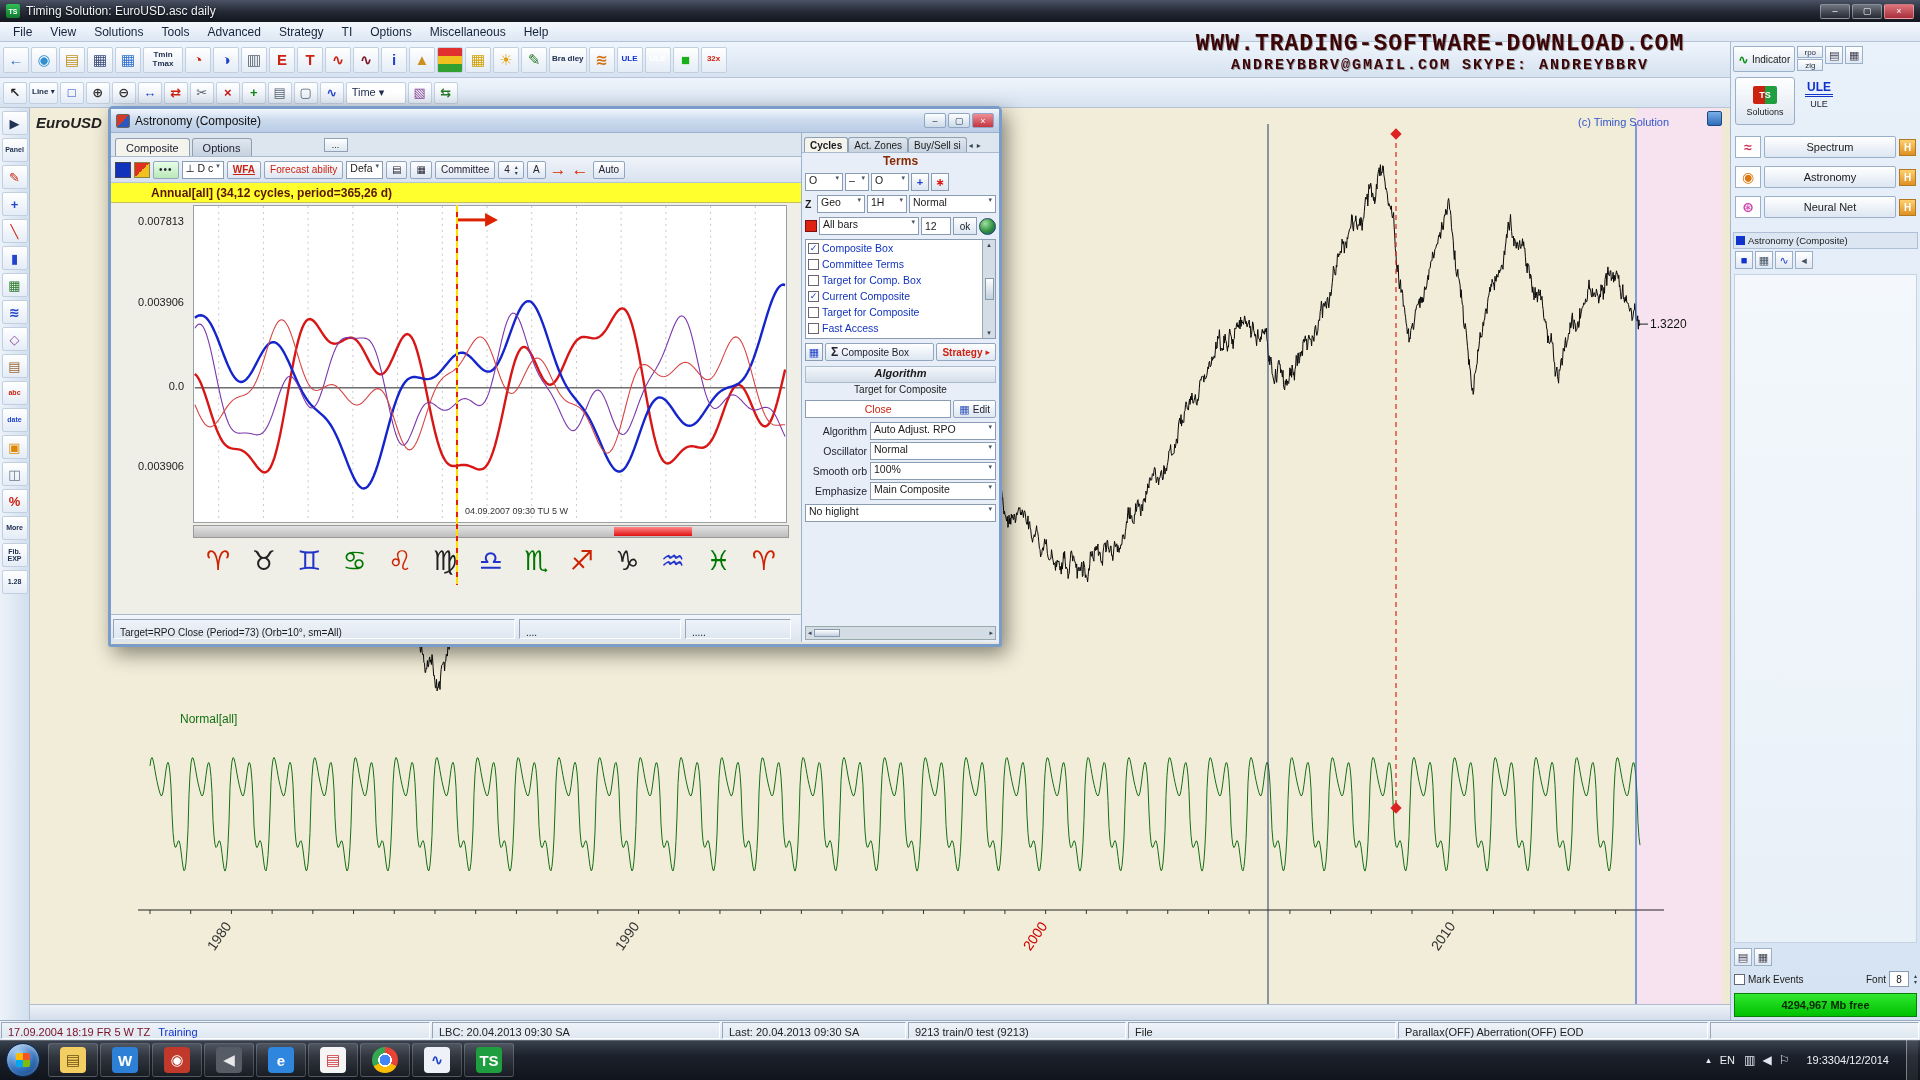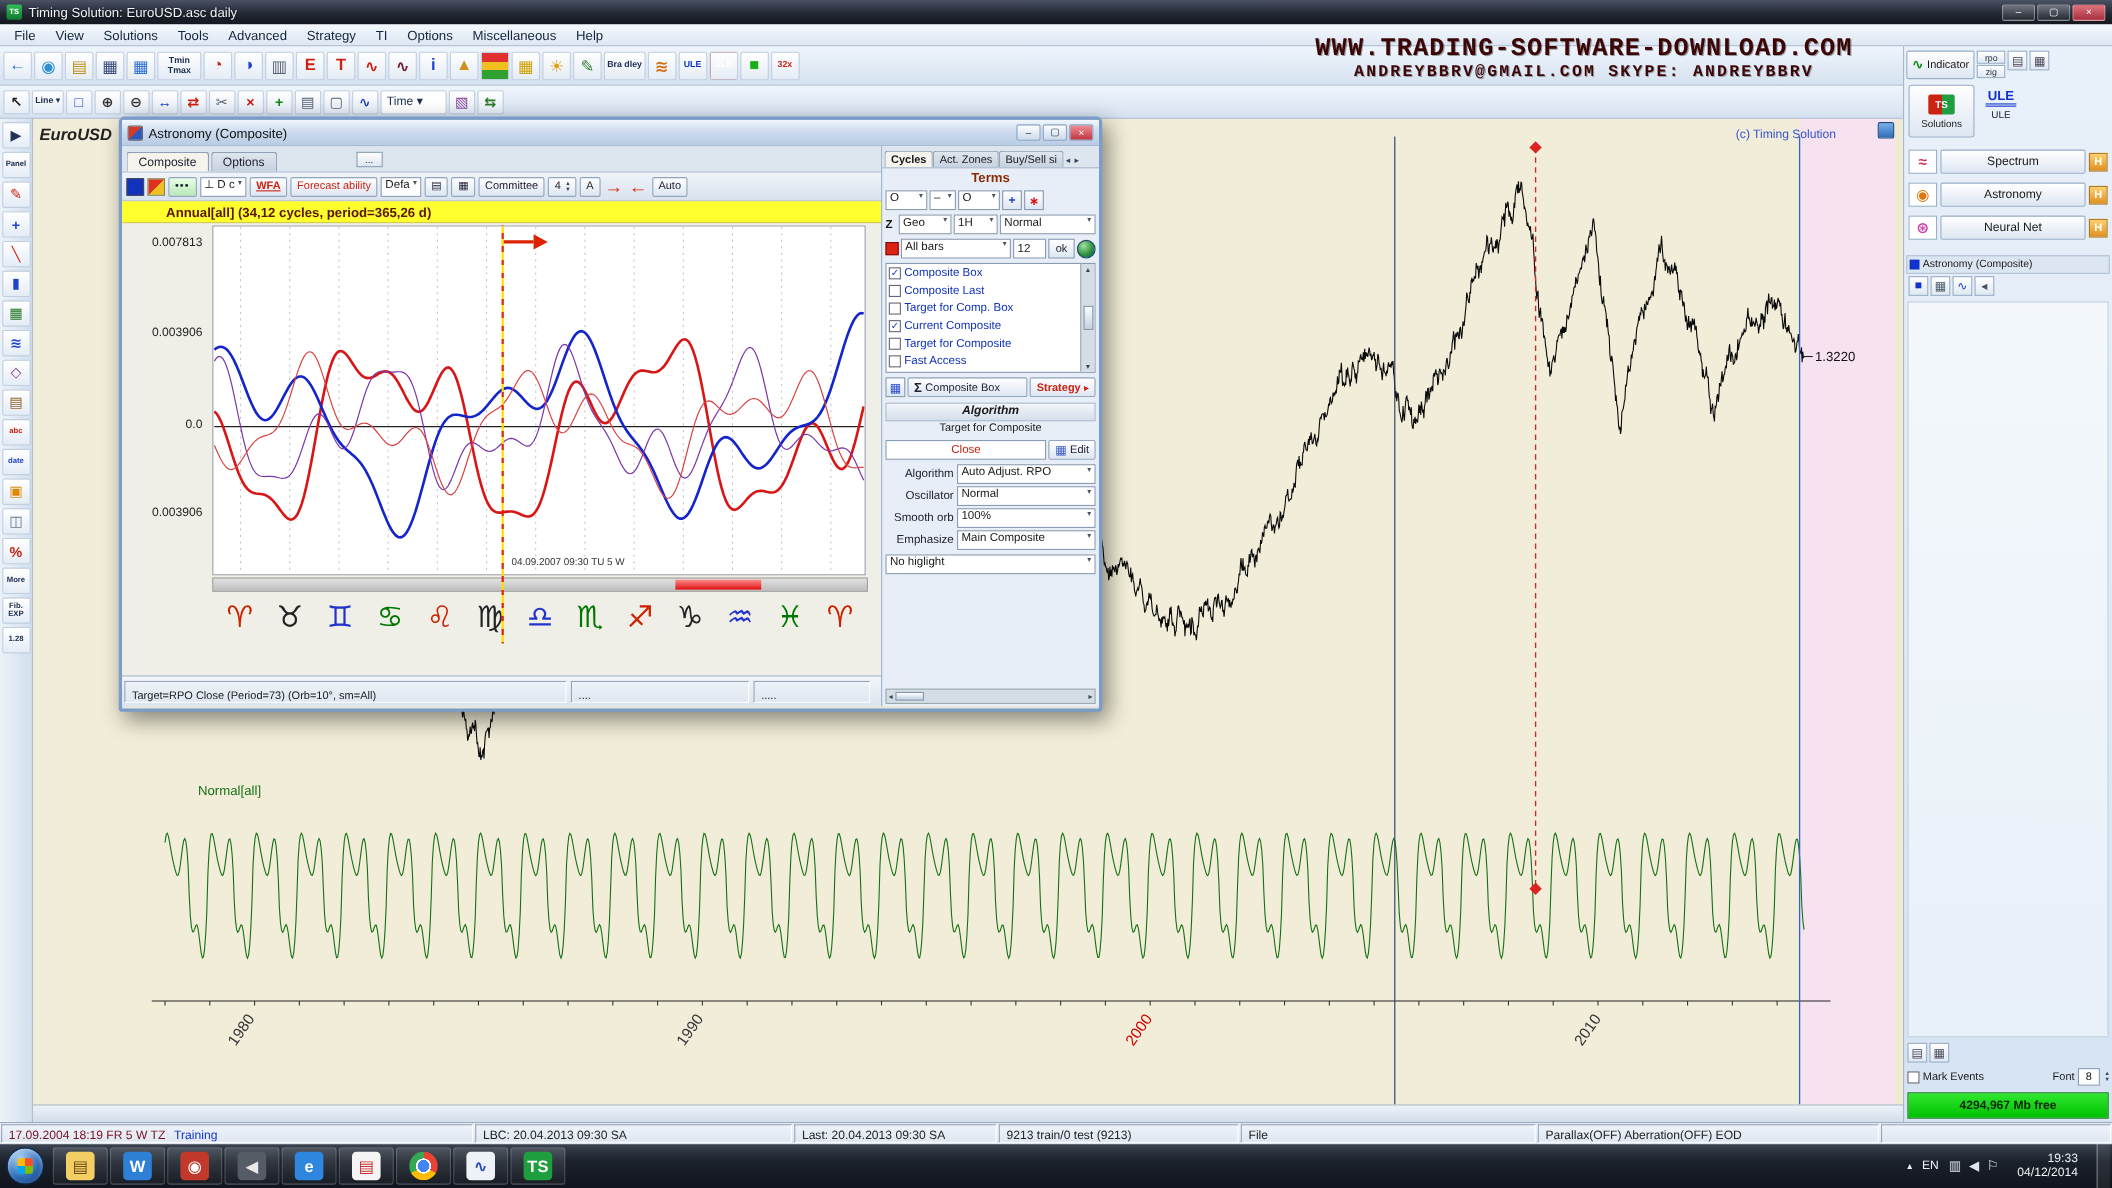--- a/index.html
+++ b/index.html
@@ -173,21 +173,21 @@
 .start-orb{width:34px;height:34px;border-radius:50%;background:radial-gradient(circle at 35% 28%,#a8d0f4,#2f6db8 55%,#10356a);border:1px solid #0a2a50;display:flex;align-items:center;justify-content:center;margin:0 8px 0 2px;box-shadow:inset 0 2px 5px rgba(255,255,255,.55)}
 .flag{width:14px;height:14px;border-radius:2px;background:conic-gradient(#f35325 0 90deg,#81bc06 0 180deg,#05a6f0 0 270deg,#ffba08 0)}
 .task-apps{display:flex;height:40px;align-items:center;gap:2px}
 .task-app{width:50px;height:34px;border:1px solid rgba(255,255,255,.18);border-radius:3px;background:linear-gradient(rgba(255,255,255,.14),rgba(255,255,255,.03));display:flex;align-items:center;justify-content:center}
 .app-glyph{width:26px;height:26px;border-radius:4px;display:flex;align-items:center;justify-content:center;font-weight:bold;font-size:15px}
 .app-glyph.chrome{border-radius:50%;background:radial-gradient(circle at center,#4285f4 0 29%,#ffffff 30% 37%,rgba(0,0,0,0) 38%),conic-gradient(#ea4335 0 120deg,#fbbc05 0 240deg,#34a853 0 360deg)}
 .tray{margin-left:auto;display:flex;align-items:center;gap:9px;color:#eef2f7;padding-right:2px}
 .tray-expand{font-size:9px}
 .tray-lang{font-size:11px}
 .tray-ic{font-size:12px;color:#dfe6ee}
-.tray-clock{display:flex;flex-direction:column;align-items:flex-end;font-size:11px;line-height:13px;padding:0 8px}
+.tray-clock{display:flex;flex-direction:row;align-items:flex-end;font-size:11px;line-height:13px;padding:0 8px}
 .show-desktop{width:12px;height:40px;border-left:1px solid rgba(255,255,255,.4);background:rgba(255,255,255,.07)}
 </style>
 </head>
 <body>
 
 <div class="screen">
 
   <header class="titlebar">
     <span class="app-icon">TS</span>
     <span class="app-title">Timing Solution: EuroUSD.asc  daily</span>
@@ -510,21 +510,21 @@
         <span class="globe"></span>
       </div>
       <div class="chklist">
         <div class="chkrows">
             <div class="chkrow">
             <span class="cb">✓</span>
             <span class="chklab">Composite Box</span>
           </div>
             <div class="chkrow">
             <span class="cb"></span>
-            <span class="chklab">Composite Last</span>
+            <span class="chklab">Committee Terms</span>
           </div>
             <div class="chkrow">
             <span class="cb"></span>
             <span class="chklab">Target for Comp. Box</span>
           </div>
             <div class="chkrow">
             <span class="cb">✓</span>
             <span class="chklab">Current Composite</span>
           </div>
             <div class="chkrow">

